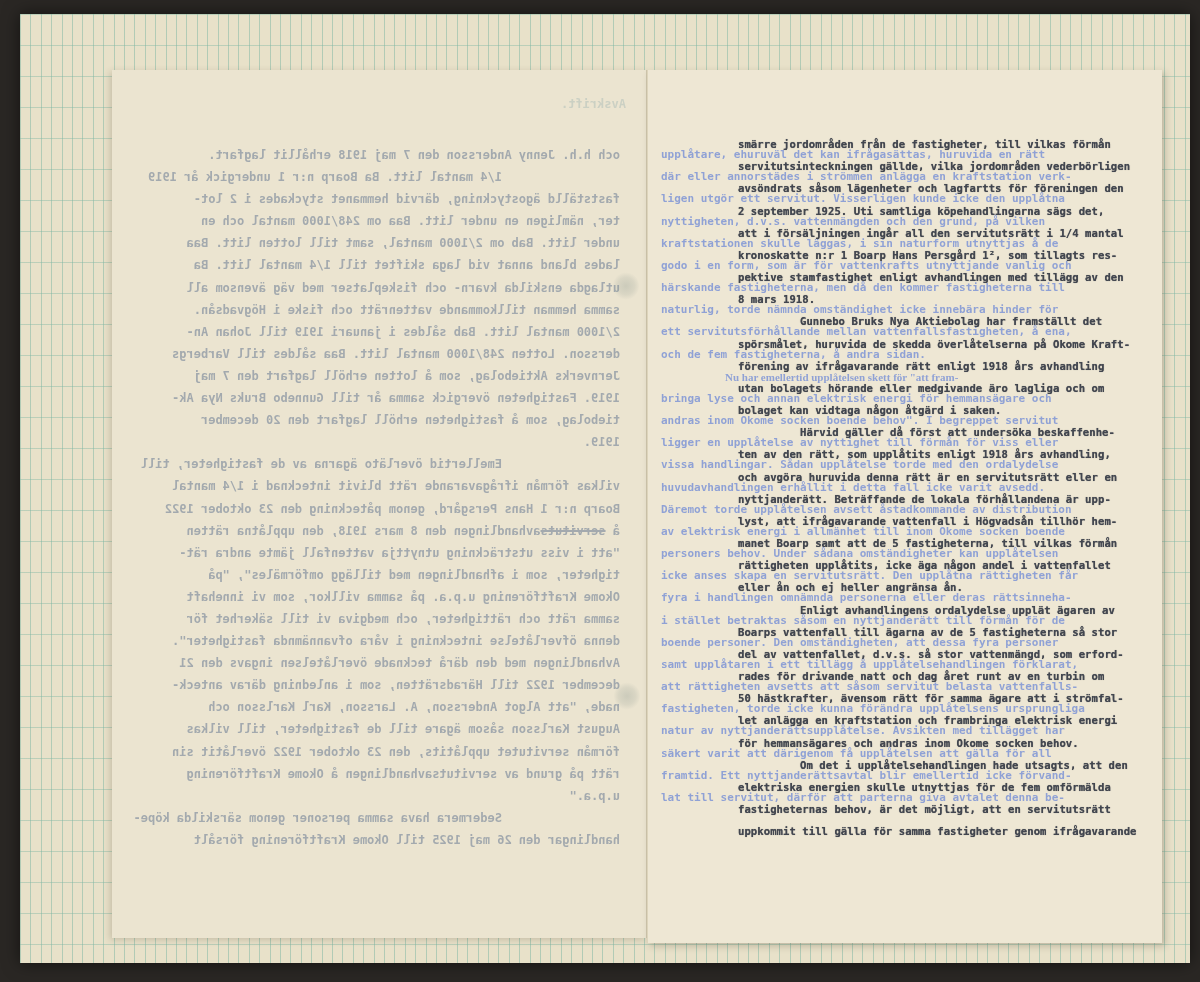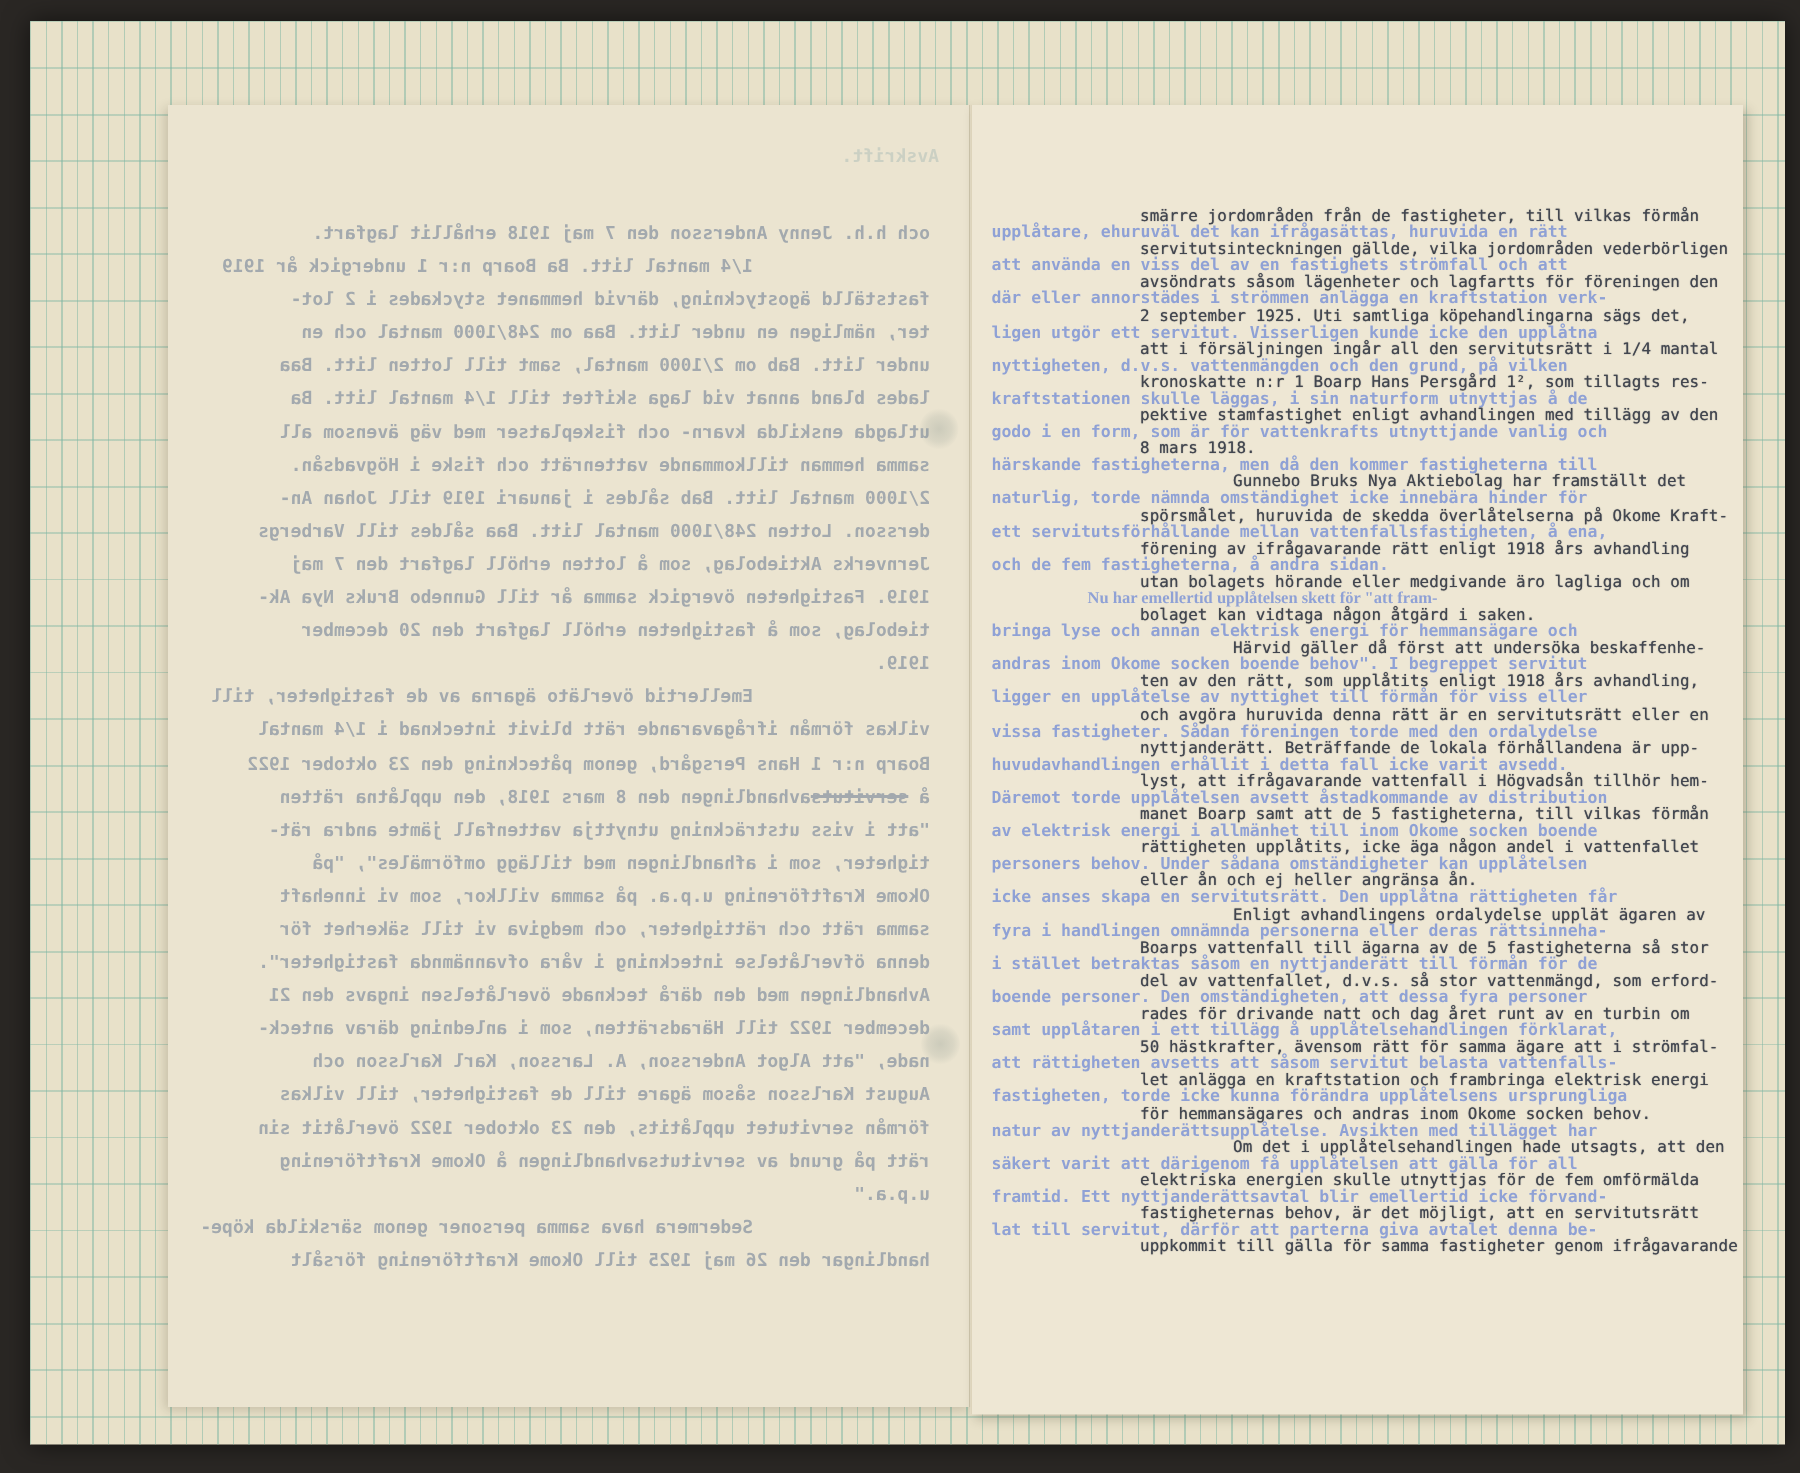--- a/index.html
+++ b/index.html
@@ -25,22 +25,22 @@
   .page-right {
     left:647px; width:514px; height:873px; background:#eee7d4;
     border-left:1px solid #ddd4bb;
     box-shadow:3px 3px 7px rgba(60,50,30,0.25);
   }
   .tline { height:22.18px; line-height:22.18px; white-space:pre; }
 
   
   .dark-block {
     position:absolute; left:90px; top:63px;
-    font-size:10.6px; font-weight:normal; color:#42464f;
-    letter-spacing:0.05px; text-shadow:0 0 0.7px rgba(66,70,79,0.85);margin-left:22px;
+    font-size:10.6px; font-weight:bold; color:#42464f;
+    letter-spacing:0.05px; text-shadow:0 0 0.7px rgba(66,70,79,0.85);
   }
   .dark-block .indent { padding-left:62px; }
 
   
   .ghost-block {
     position:absolute; left:13px; top:74px;
     font-size:11px; font-weight:bold; color:#1d4ed8;
     opacity:0.45; filter:blur(0.4px);
   }
   .ghost-block .indent { padding-left:64px;font-family:Liberation Serif, serif; }
@@ -111,35 +111,34 @@
         <div class="tline">u.p.a."</div>
         <div class="tline indent">Sedermera hava samma personer genom särskilda köpe-</div>
         <div class="tline">handlingar den 26 maj 1925 till Okome Kraftförening försålt</div>
       </div>
   </div>
 
   <div class="page page-right">
     <div class="ghost-block">
 
     <div class="tline">upplåtare, ehuruväl det kan ifrågasättas, huruvida en rätt</div>
-        <div class="tline">att använda en viss del av en fastighets strömfall och att</div>
         <div class="tline">där eller annorstädes i strömmen anlägga en kraftstation verk-</div>
         <div class="tline">ligen utgör ett servitut. Visserligen kunde icke den upplåtna</div>
         <div class="tline">nyttigheten, d.v.s. vattenmängden och den grund, på vilken</div>
         <div class="tline">kraftstationen skulle läggas, i sin naturform utnyttjas å de</div>
         <div class="tline">godo i en form, som är för vattenkrafts utnyttjande vanlig och</div>
         <div class="tline">härskande fastigheterna, men då den kommer fastigheterna till</div>
         <div class="tline">naturlig, torde nämnda omständighet icke innebära hinder för</div>
         <div class="tline">ett servitutsförhållande mellan vattenfallsfastigheten, å ena,</div>
         <div class="tline">och de fem fastigheterna, å andra sidan.</div>
         <div class="tline indent">Nu har emellertid upplåtelsen skett för "att fram-</div>
         <div class="tline">bringa lyse och annan elektrisk energi för hemmansägare och</div>
         <div class="tline">andras inom Okome socken boende behov". I begreppet servitut</div>
         <div class="tline">ligger en upplåtelse av nyttighet till förmån för viss eller</div>
-        <div class="tline">vissa fastigheter. Sådan föreningen torde med den ordalydelse</div>
+        <div class="tline">vissa handlingar. Sådan upplåtelse torde med den ordalydelse</div>
         <div class="tline">huvudavhandlingen erhållit i detta fall icke varit avsedd.</div>
         <div class="tline">Däremot torde upplåtelsen avsett åstadkommande av distribution</div>
         <div class="tline">av elektrisk energi i allmänhet till inom Okome socken boende</div>
         <div class="tline">personers behov. Under sådana omständigheter kan upplåtelsen</div>
         <div class="tline">icke anses skapa en servitutsrätt. Den upplåtna rättigheten får</div>
         <div class="tline">fyra i handlingen omnämnda personerna eller deras rättsinneha-</div>
         <div class="tline">i stället betraktas såsom en nyttjanderätt till förmån för de</div>
         <div class="tline">boende personer. Den omständigheten, att dessa fyra personer</div>
         <div class="tline">samt upplåtaren i ett tillägg å upplåtelsehandlingen förklarat,</div>
         <div class="tline">att rättigheten avsetts att såsom servitut belasta vattenfalls-</div>

